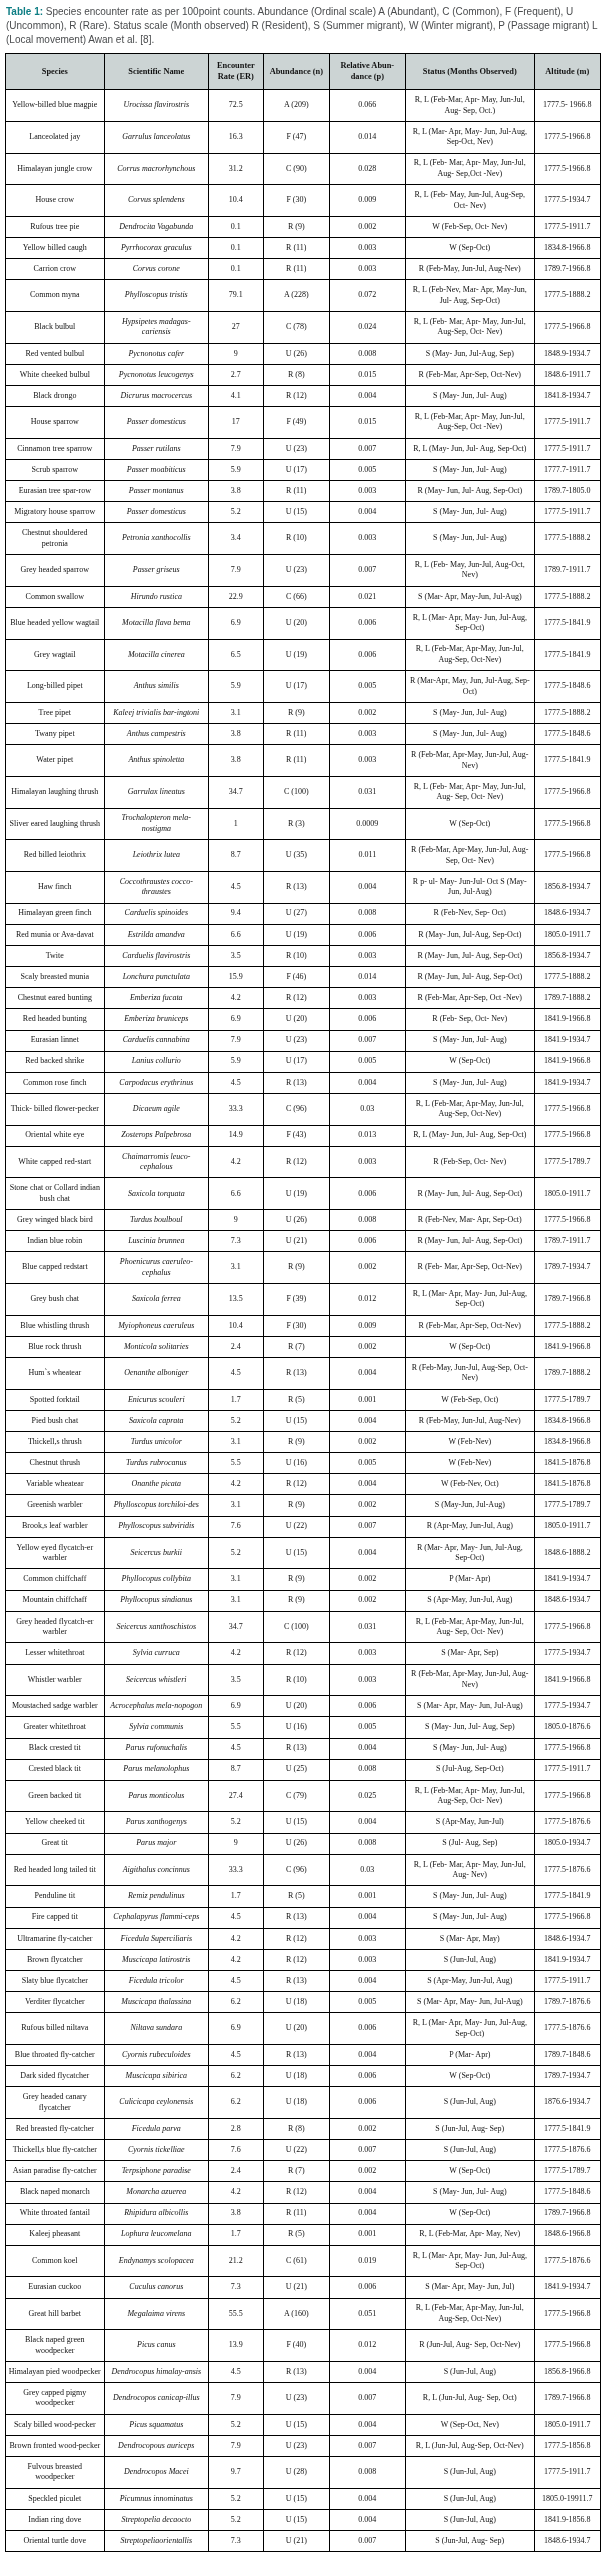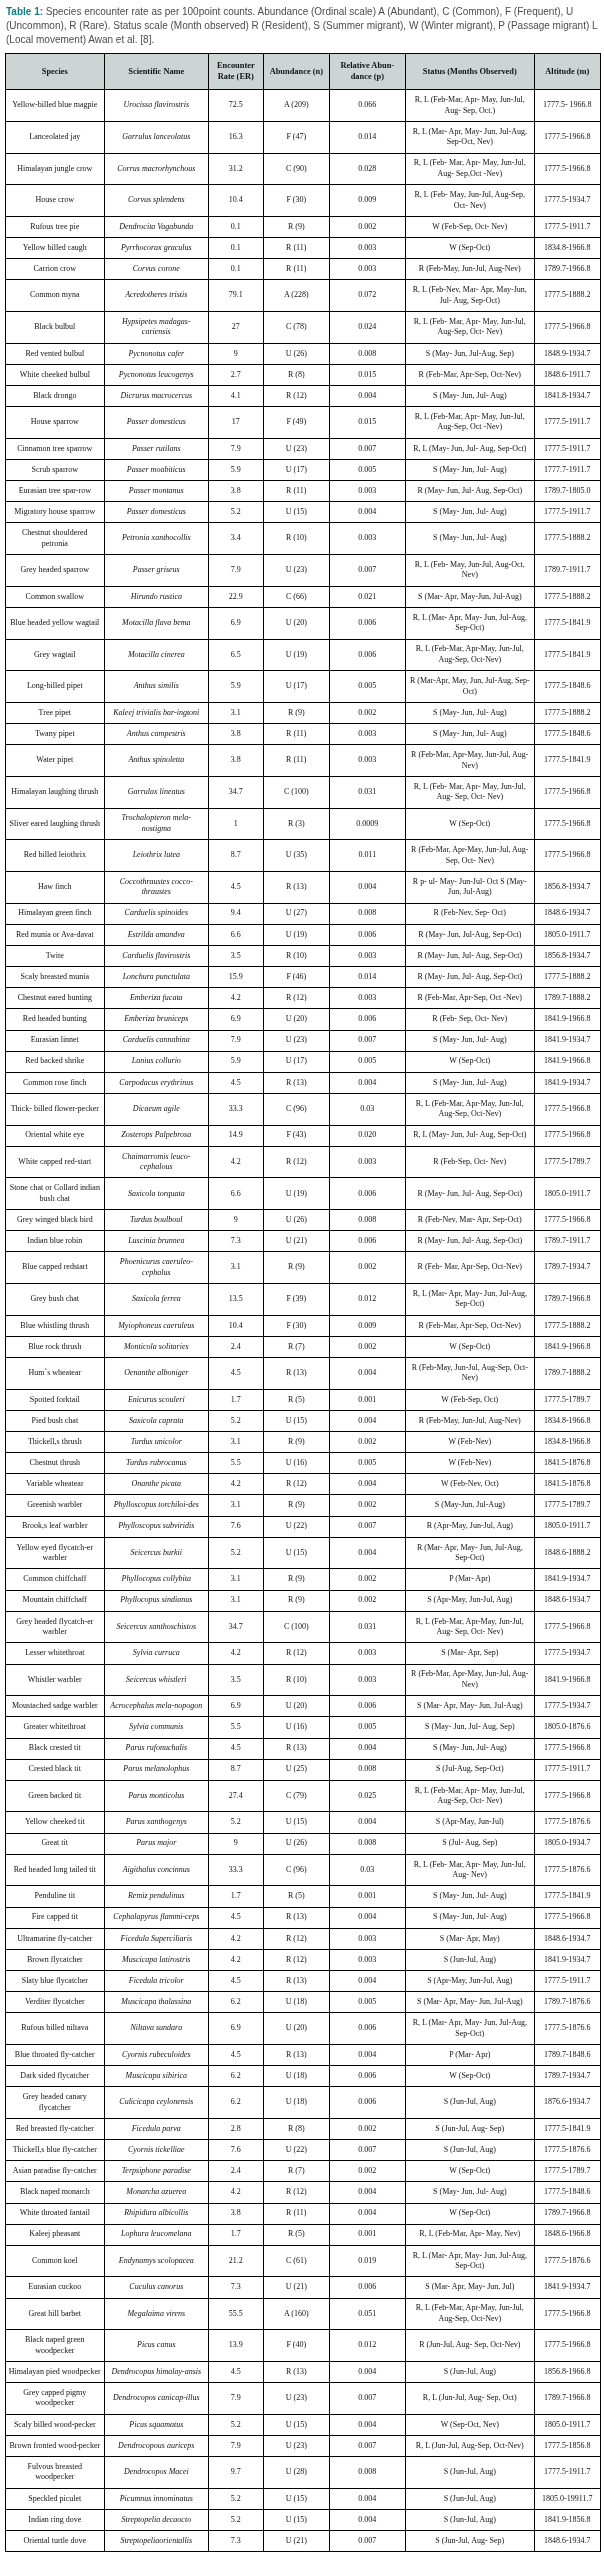--- a/index.html
+++ b/index.html
@@ -114,21 +114,21 @@
           <td class="species">Carrion crow</td>
           <td class="sci">Corvus corone</td>
           <td class="er">0.1</td>
           <td class="ab">R (11)</td>
           <td class="rel">0.003</td>
           <td class="status">R (Feb-May, Jun-Jul, Aug-Nev)</td>
           <td class="alt">1789.7-1966.8</td>
         </tr>
         <tr>
           <td class="species">Common myna</td>
-          <td class="sci">Acredotheres tristis</td>
+          <td class="sci">Phylloscopus tristis</td>
           <td class="er">79.1</td>
           <td class="ab">A (228)</td>
           <td class="rel">0.072</td>
           <td class="status">R, L (Feb-Nev, Mar- Apr, May-Jun, Jul- Aug, Sep-Oct)</td>
           <td class="alt">1777.5-1888.2</td>
         </tr>
         <tr>
           <td class="species">Black bulbul</td>
           <td class="sci">Hypsipetes madagas-cariensis</td>
           <td class="er">27</td>
@@ -414,21 +414,21 @@
           <td class="ab">C (96)</td>
           <td class="rel">0.03</td>
           <td class="status">R, L (Feb-Mar, Apr-May, Jun-Jul, Aug-Sep, Oct-Nev)</td>
           <td class="alt">1777.5-1966.8</td>
         </tr>
         <tr>
           <td class="species">Oriental white eye</td>
           <td class="sci">Zosterops Palpebrosa</td>
           <td class="er">14.9</td>
           <td class="ab">F (43)</td>
-          <td class="rel">0.020</td>
+          <td class="rel">0.013</td>
           <td class="status">R, L (May- Jun, Jul- Aug, Sep-Oct)</td>
           <td class="alt">1777.5-1966.8</td>
         </tr>
         <tr>
           <td class="species">White capped red-start</td>
           <td class="sci">Chaimarromis leuco-cephalous</td>
           <td class="er">4.2</td>
           <td class="ab">R (12)</td>
           <td class="rel">0.003</td>
           <td class="status">R (Feb-Sep, Oct- Nev)</td>

